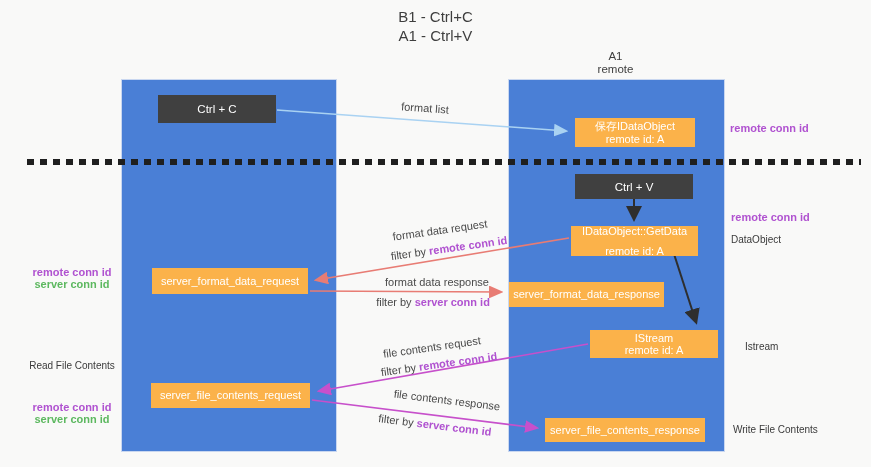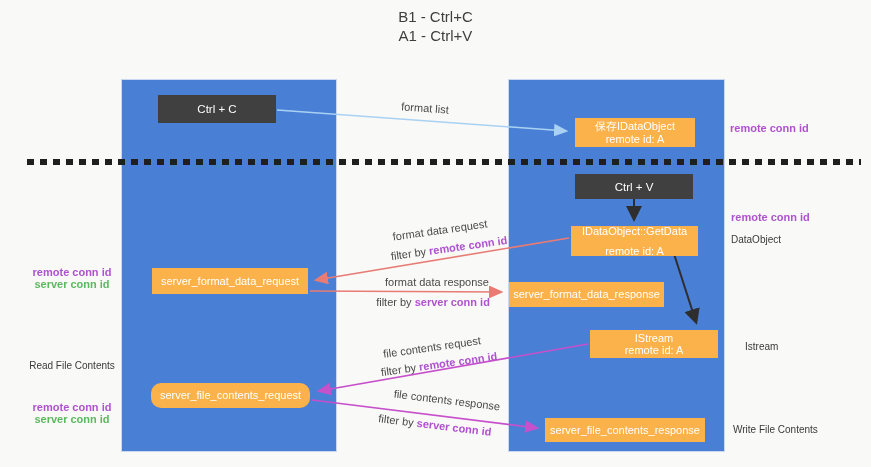--- a/index.html
+++ b/index.html
@@ -29,20 +29,24 @@
 </head>
 <body>
 
 <div class="canvas">
 
   <div class="abs title">
     <div>B1 - Ctrl+C</div>
     <div>A1 - Ctrl+V</div>
   </div>
 
+  <div class="abs col-header" style="left:508px;width:215px;">
+    <div>A1</div>
+    <div>remote</div>
+  </div>
 
   <div class="abs column" style="left:121px;top:79px;width:214px;height:371px;"></div>
   <div class="abs column" style="left:508px;top:79px;width:215px;height:371px;"></div>
 
   <div class="abs dashed" style="left:27px;top:159px;width:834px;"></div>
 
   <svg class="abs svg-layer" width="871" height="467" viewBox="0 0 871 467">
     <defs>
       <marker id="ah-blue" markerWidth="9" markerHeight="8" refX="7.5" refY="4" orient="auto">
         <path d="M0,0 L9,4 L0,8 z" fill="#a9d2f2"></path>
@@ -90,21 +94,21 @@
 
   <div class="abs node orange" style="left:509px;top:282px;width:155px;height:25px;text-align:center;">
     <div>server_format_data_response</div>
   </div>
 
   <div class="abs node orange" style="left:590px;top:330px;width:128px;height:28px;">
     <div>IStream</div>
     <div>remote id: A</div>
   </div>
 
-  <div class="abs node orange" style="left:151px;top:383px;width:159px;height:25px;border-radius:10px;">
+  <div class="abs node orange" style="left:151px;top:383px;width:159px;height:25px;">
     <div>server_file_contents_request</div>
   </div>
 
   <div class="abs node orange" style="left:545px;top:418px;width:160px;height:24px;">
     <div>server_file_contents_response</div>
   </div>
 
   <div class="abs arrow-label rot-p4" style="left:425px;top:108px;">format list</div>
 
   <div class="abs arrow-label rot-n8" style="left:440px;top:230px;">format data request</div>

